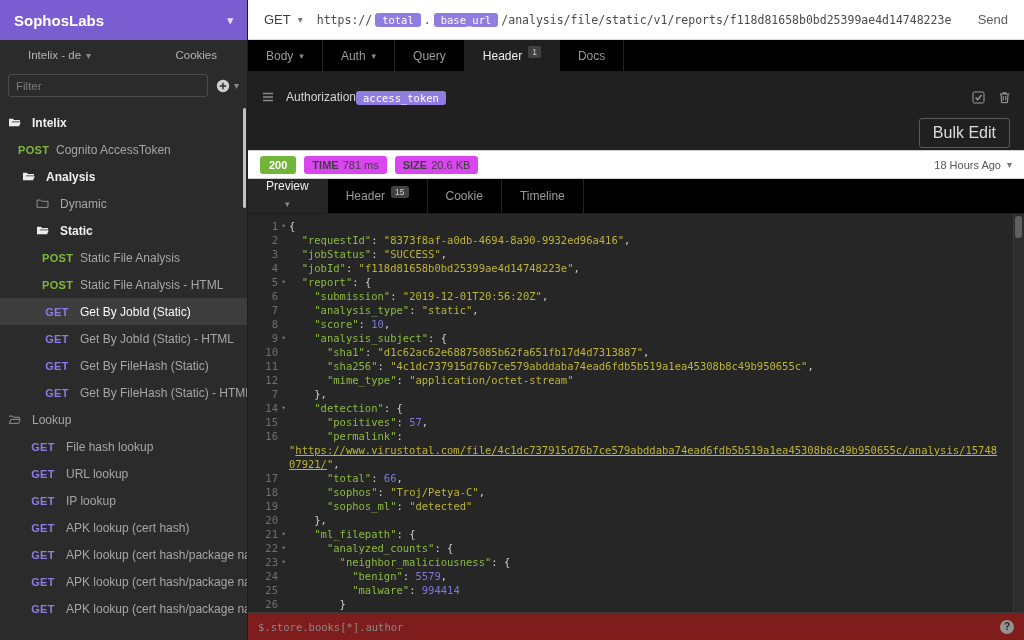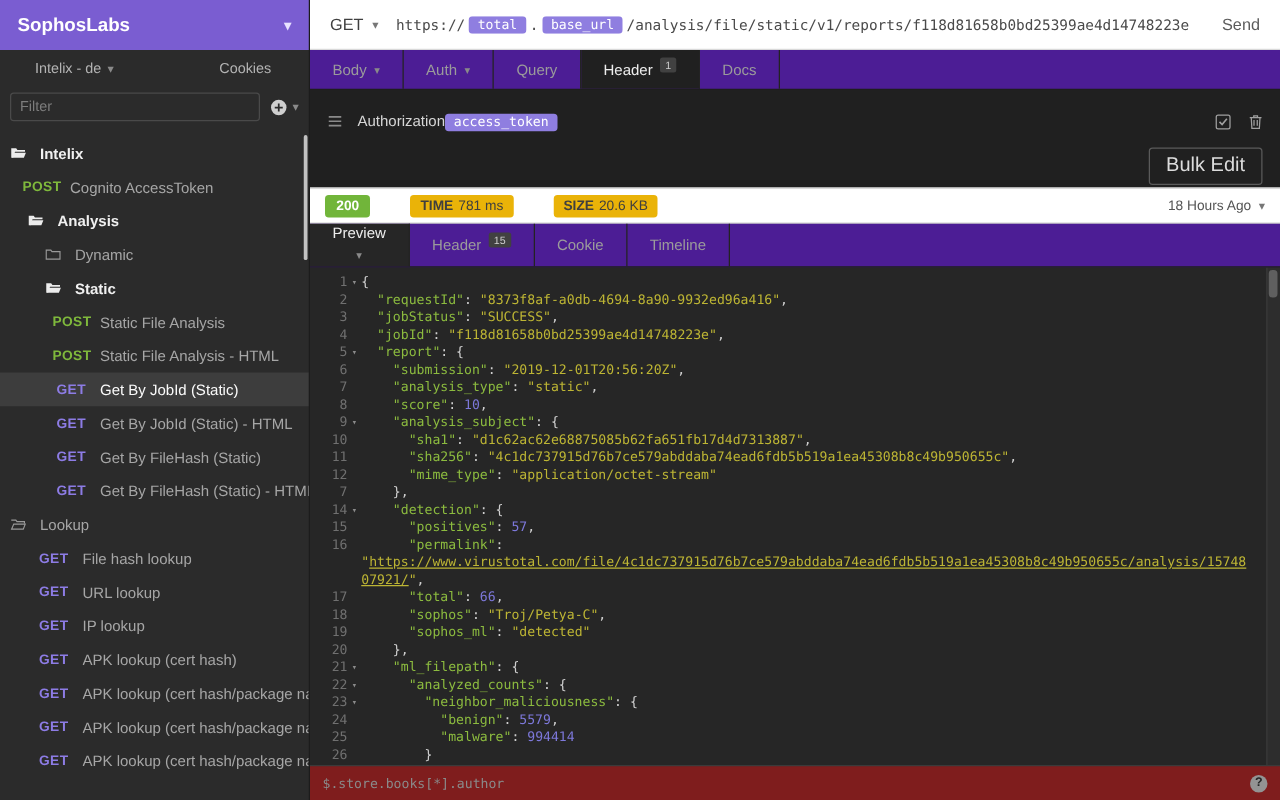--- a/index.html
+++ b/index.html
@@ -42,21 +42,21 @@
   .url-bar { height:40px; background:#ffffff; border-bottom:1px solid #d9d9d9; display:flex;
              align-items:center; padding:0 16px; gap:14px; }
   .method-dd { display:flex; align-items:center; gap:7px; color:#3f3f3f; font-size:13px; cursor:pointer; }
   .method-dd .caret { color:#777; }
   .url { flex:1; display:flex; align-items:center; gap:3px; font-family:"DejaVu Sans Mono",monospace;
          font-size:11.5px; color:#4a4a4a; white-space:nowrap; overflow:hidden; cursor:text; }
   .pill { background:#8f7ee0; color:#fff; font-family:"DejaVu Sans Mono",monospace; font-size:10.5px;
           padding:1px 7px; border-radius:3px; cursor:pointer; }
   .send { color:#5b5b5b; font-size:13px; cursor:pointer; }
 
-  .tabs { display:flex; background:#4c1d95; border-bottom:1px solid #1e1e1e; }
+  .tabs { display:flex; background:#000000; border-bottom:1px solid #1e1e1e; }
   .req-tabs { height:32px; }
   .resp-tabs { height:35px; }
   .tab { display:flex; align-items:center; gap:6px; padding:0 18px; font-size:12px; color:#9b9b9b;
          border-right:1px solid #232323; cursor:pointer; }
   .tab .caret { font-size:9px; }
   .req-tabs .tab.active { background:#202020; color:#ededed; }
   .resp-tabs .tab.active { background:#262626; color:#ededed;flex-direction:column; }
   .tab-badge { background:#414141; color:#cfcfcf; font-size:8.5px; padding:1px 4px; border-radius:2px;
                transform:translateY(-4px); }
 
@@ -66,21 +66,21 @@
   .hname { margin-left:12px; color:#d6d6d6; font-size:12px; cursor:text; }
   .pill-wrap { flex:1; text-align:left; }
   .row-icons { display:flex; align-items:center; gap:14px; }
   .bulk-row { text-align:right; padding-top:6px; }
   .bulk { background:transparent; border:1px solid #5a5a5a; border-radius:3px; color:#dcdcdc;
           font-size:16px; padding:5px 13px; cursor:pointer; font-family:"Liberation Sans",sans-serif; }
 
   .resp-meta { height:29px; background:#ffffff; border-top:1px solid #cfcfcf; border-bottom:1px solid #cfcfcf;
                display:flex; align-items:center; padding:0 12px; gap:8px; }
   .b200 { background:#71b53a; color:#fff; font-weight:bold; font-size:11px; padding:3px 9px; border-radius:3px; }
-  .bgray { background:#eab308; color:#3f3f3f; font-size:11px; padding:3px 8px; border-radius:3px; display:flex;margin-left:24px; }
+  .bgray { background:#d946ef; color:#3f3f3f; font-size:11px; padding:3px 8px; border-radius:3px; display:flex; }
   .bgray b { margin-right:4px; }
   .age { margin-left:auto; color:#555; font-size:11px; display:flex; align-items:center; gap:6px; cursor:pointer; }
   .age .caret { color:#777; }
 
   .code { flex:1; background:#262626; position:relative; overflow:hidden; padding-top:5px; }
   .code-lines { font-family:"DejaVu Sans Mono",monospace; font-size:10.5px; line-height:14px; }
   .code-row { display:flex; }
   .gutter { width:30px; flex:none; text-align:right; color:#707070; }
   .fold { width:11px; flex:none; text-align:center; color:#8a8a8a; font-size:7px; line-height:14px; cursor:pointer; }
   .code-text { white-space:pre; }

